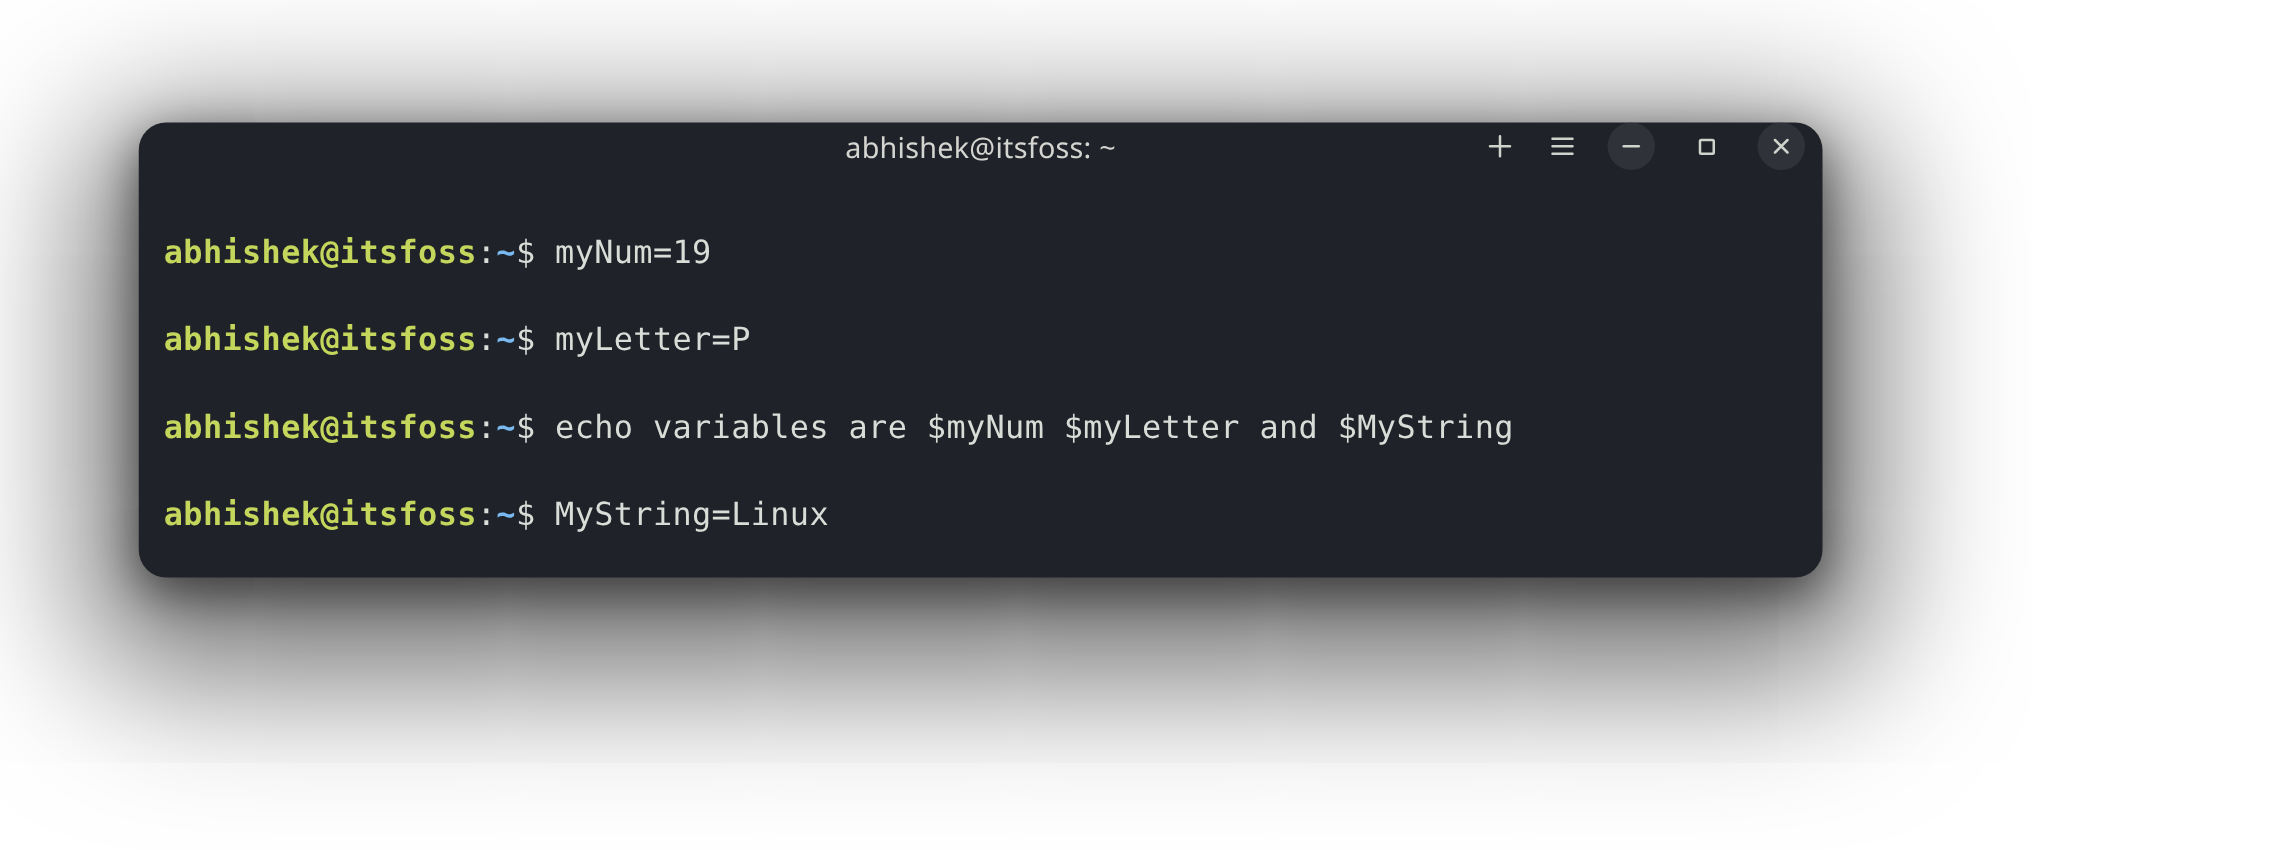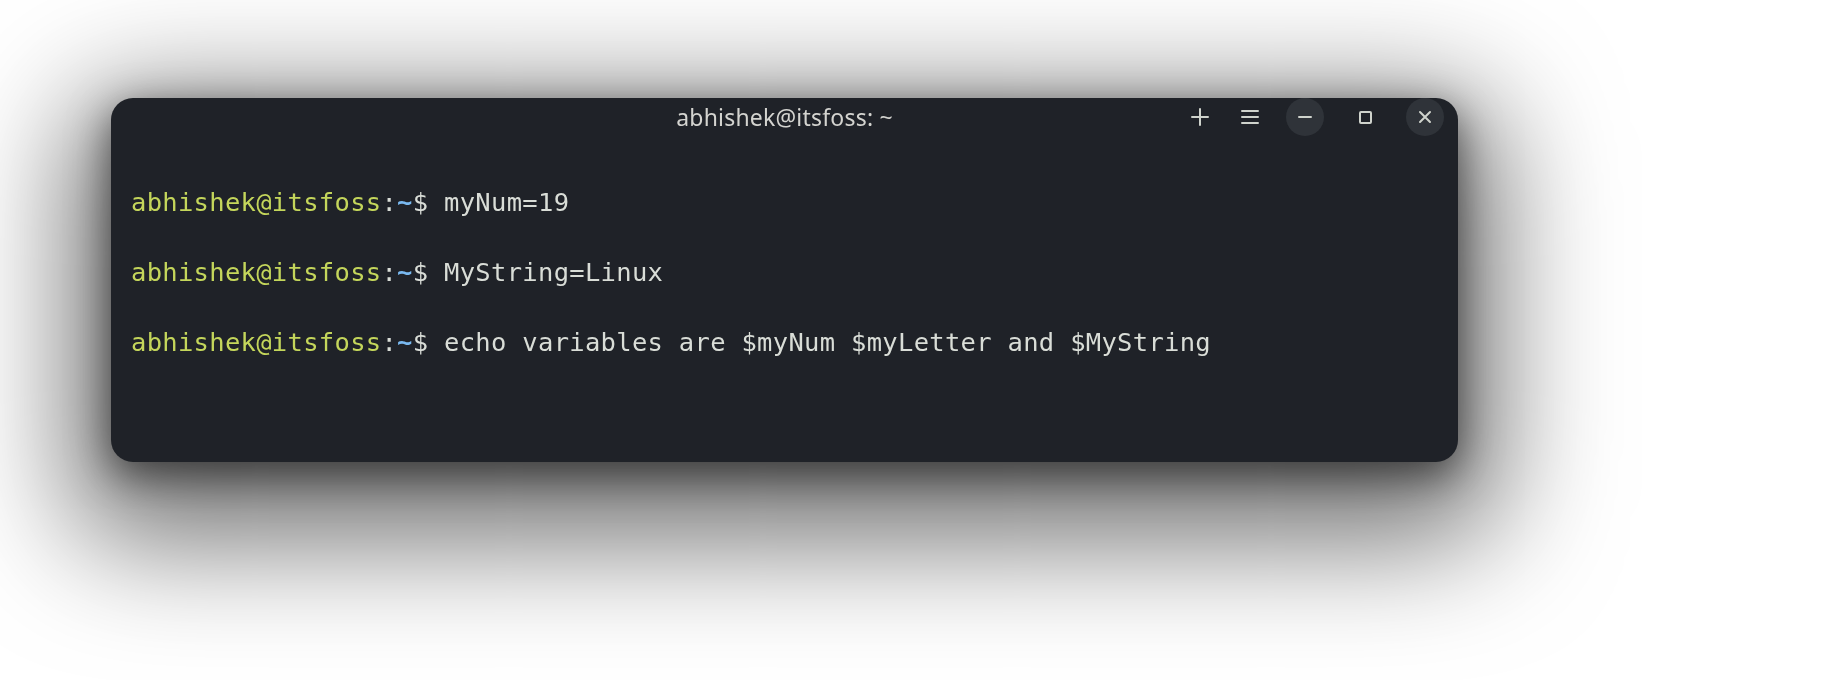--- a/index.html
+++ b/index.html
@@ -62,21 +62,21 @@
     flex:1;
     padding:14px 20px 10px 20px;
     font-family:"DejaVu Sans Mono","Liberation Mono",Consolas,monospace;
     font-size:25.5px;
     line-height:35px;
     color:var(--text);
     white-space:pre;
     letter-spacing:.3px;
   }
   .line{display:block;}
-  .userhost{color:var(--prompt);font-weight:400;}
+  .userhost{color:var(--prompt);font-weight:700;}
   .colon{color:var(--text);}
   .path{color:#79b9f0;font-weight:700;}
   .dollar{color:var(--dollar);}
   .cmd{color:var(--text);}
 
   svg{display:block}
 </style>
 </head>
 <body>
 
@@ -116,20 +116,21 @@
           <svg width="16" height="16" viewBox="0 0 16 16">
               <path d="M3 3l10 10M13 3L3 13" stroke="currentColor" stroke-width="2" stroke-linecap="round"></path>
             </svg>
         </div>
 
       </div>
     </div>
 
     <div class="terminal">
 <span class="line"><span class="userhost">abhishek@itsfoss</span><span class="colon">:</span><span class="path">~</span><span class="dollar">$</span> <span class="cmd">myNum=19</span></span>
+<span class="line"><span class="userhost">abhishek@itsfoss</span><span class="colon">:</span><span class="path">~</span><span class="dollar">$</span> <span class="cmd">myLetter=P</span></span>
+<span class="line"><span class="userhost">abhishek@itsfoss</span><span class="colon">:</span><span class="path">~</span><span class="dollar">$</span> <span class="cmd">echo variables are $myNum $myLetter and $MyString</span></span>
 <span class="line"><span class="userhost">abhishek@itsfoss</span><span class="colon">:</span><span class="path">~</span><span class="dollar">$</span> <span class="cmd">MyString=Linux</span></span>
-<span class="line"><span class="userhost">abhishek@itsfoss</span><span class="colon">:</span><span class="path">~</span><span class="dollar">$</span> <span class="cmd">echo variables are $myNum $myLetter and $MyString</span></span>
 
 
     </div>
 
   </div>
 </div>
 
 </body></html>

